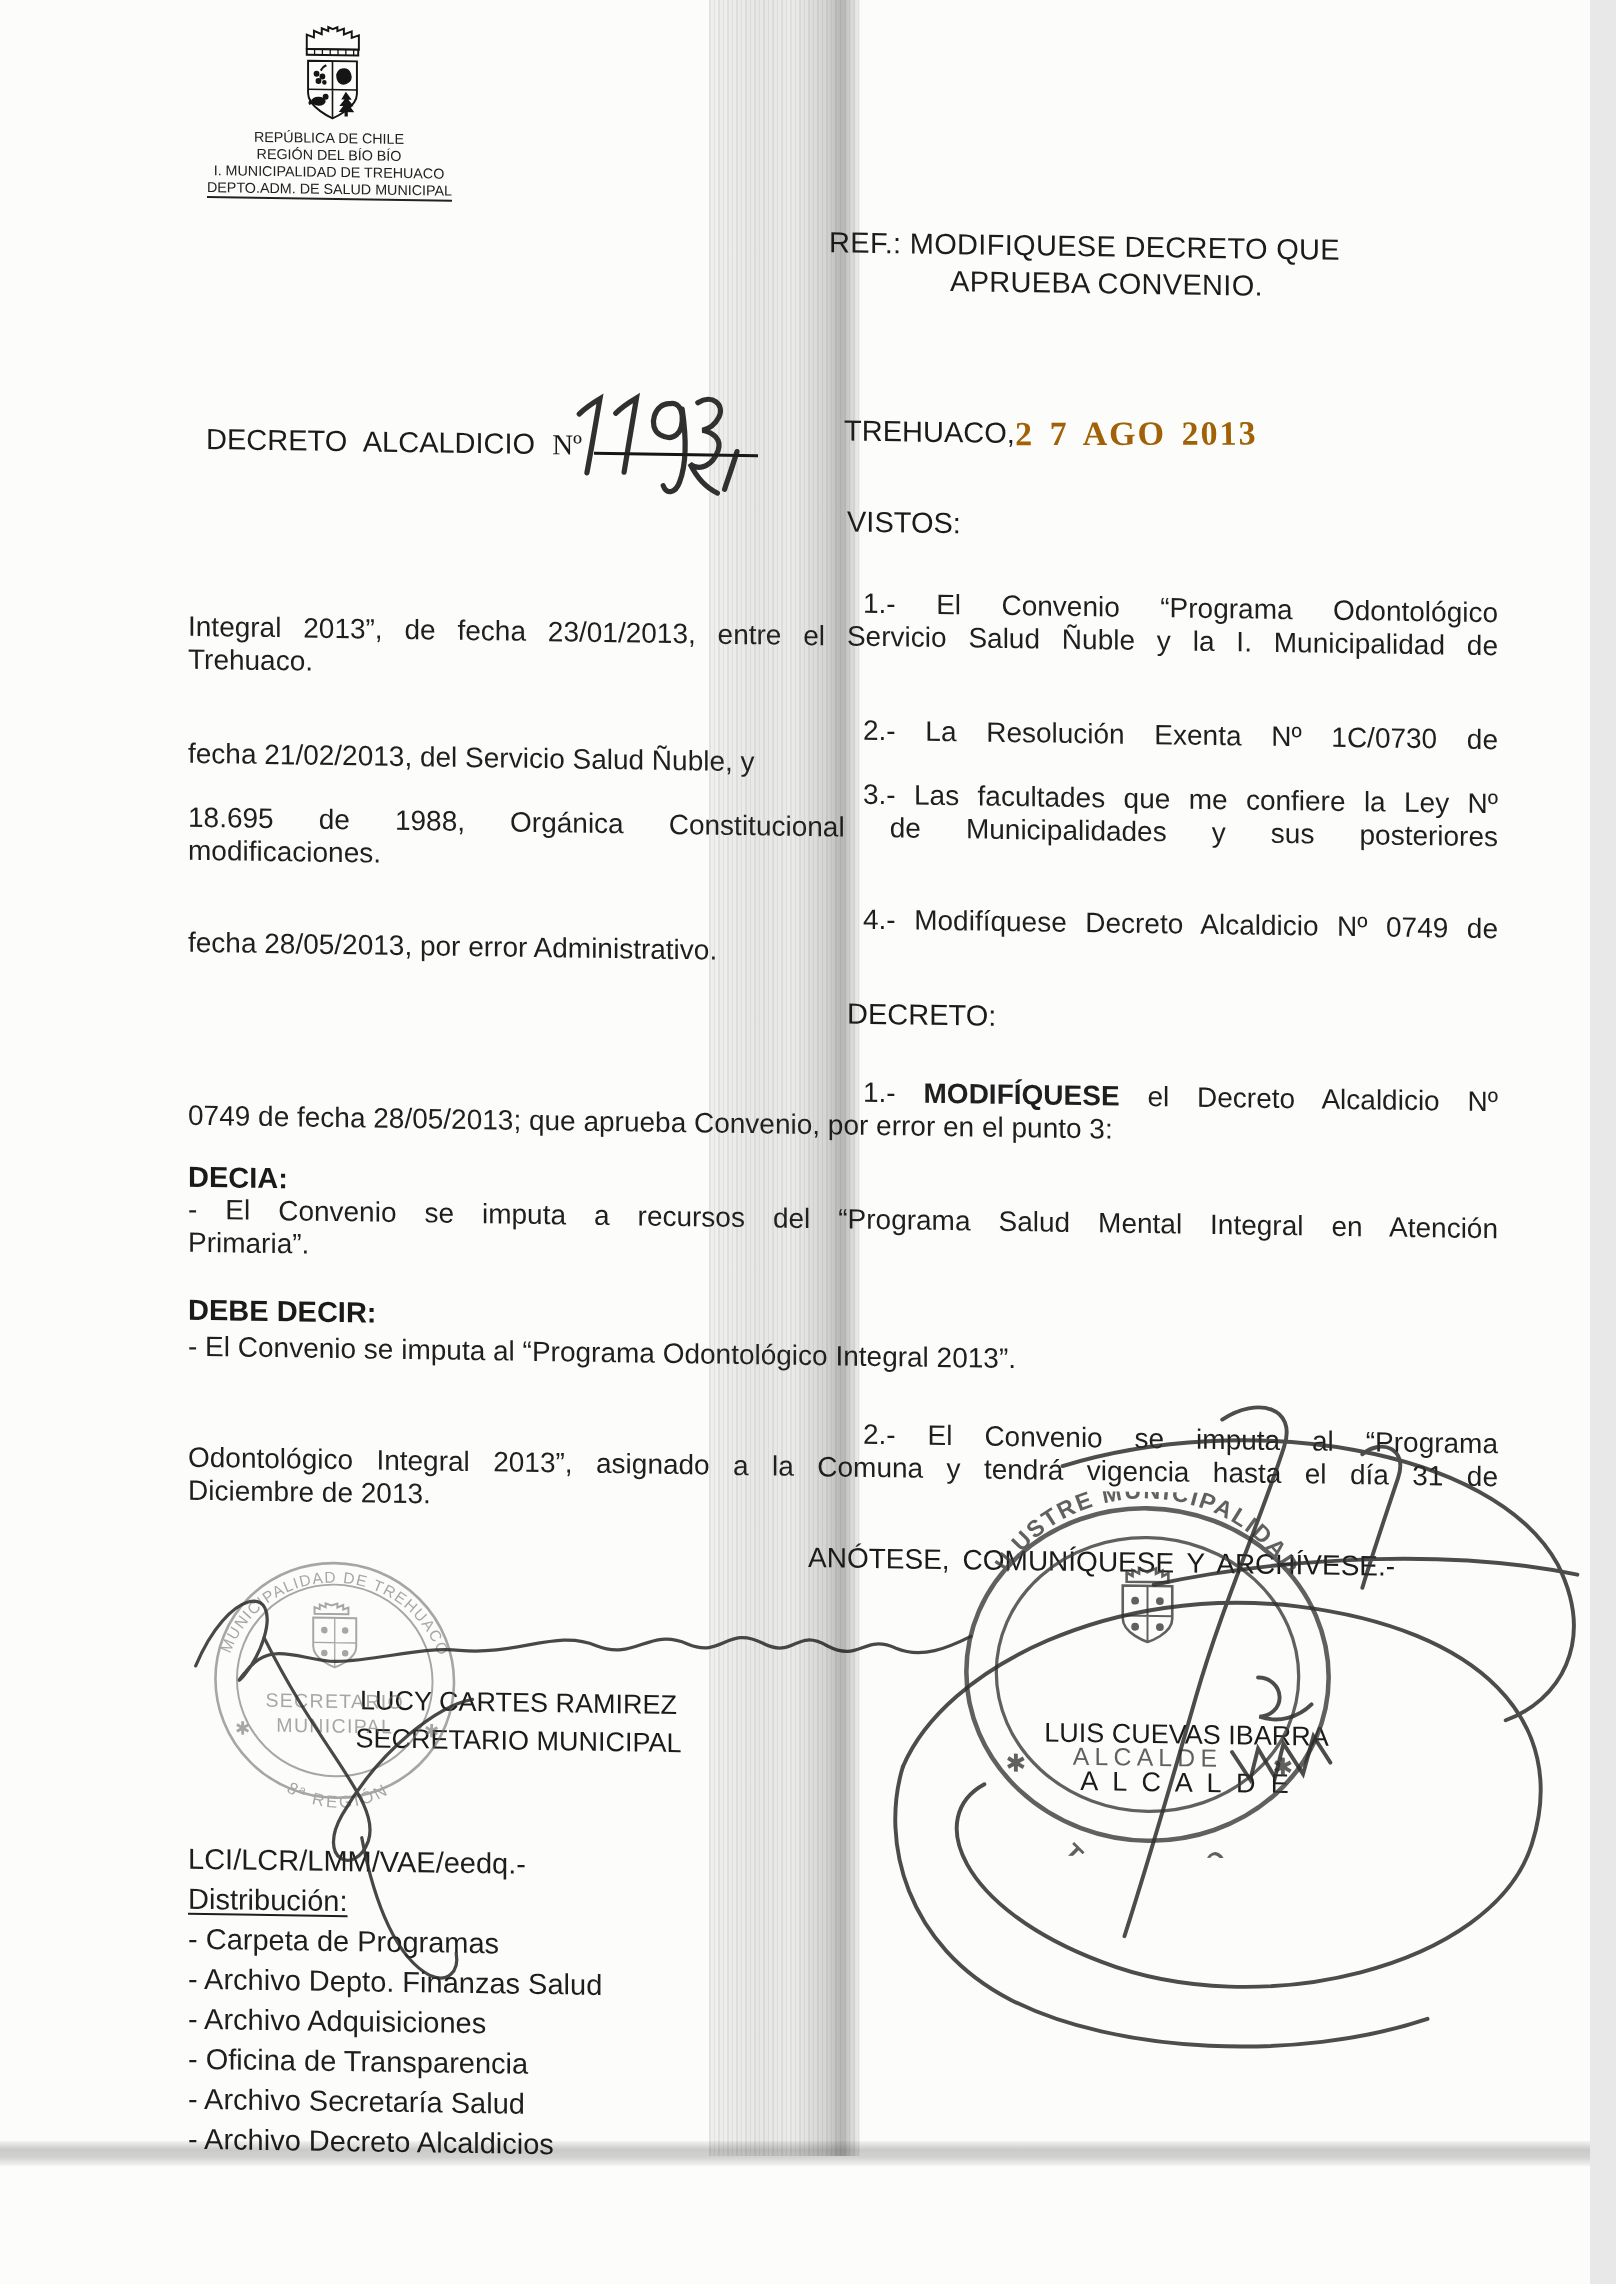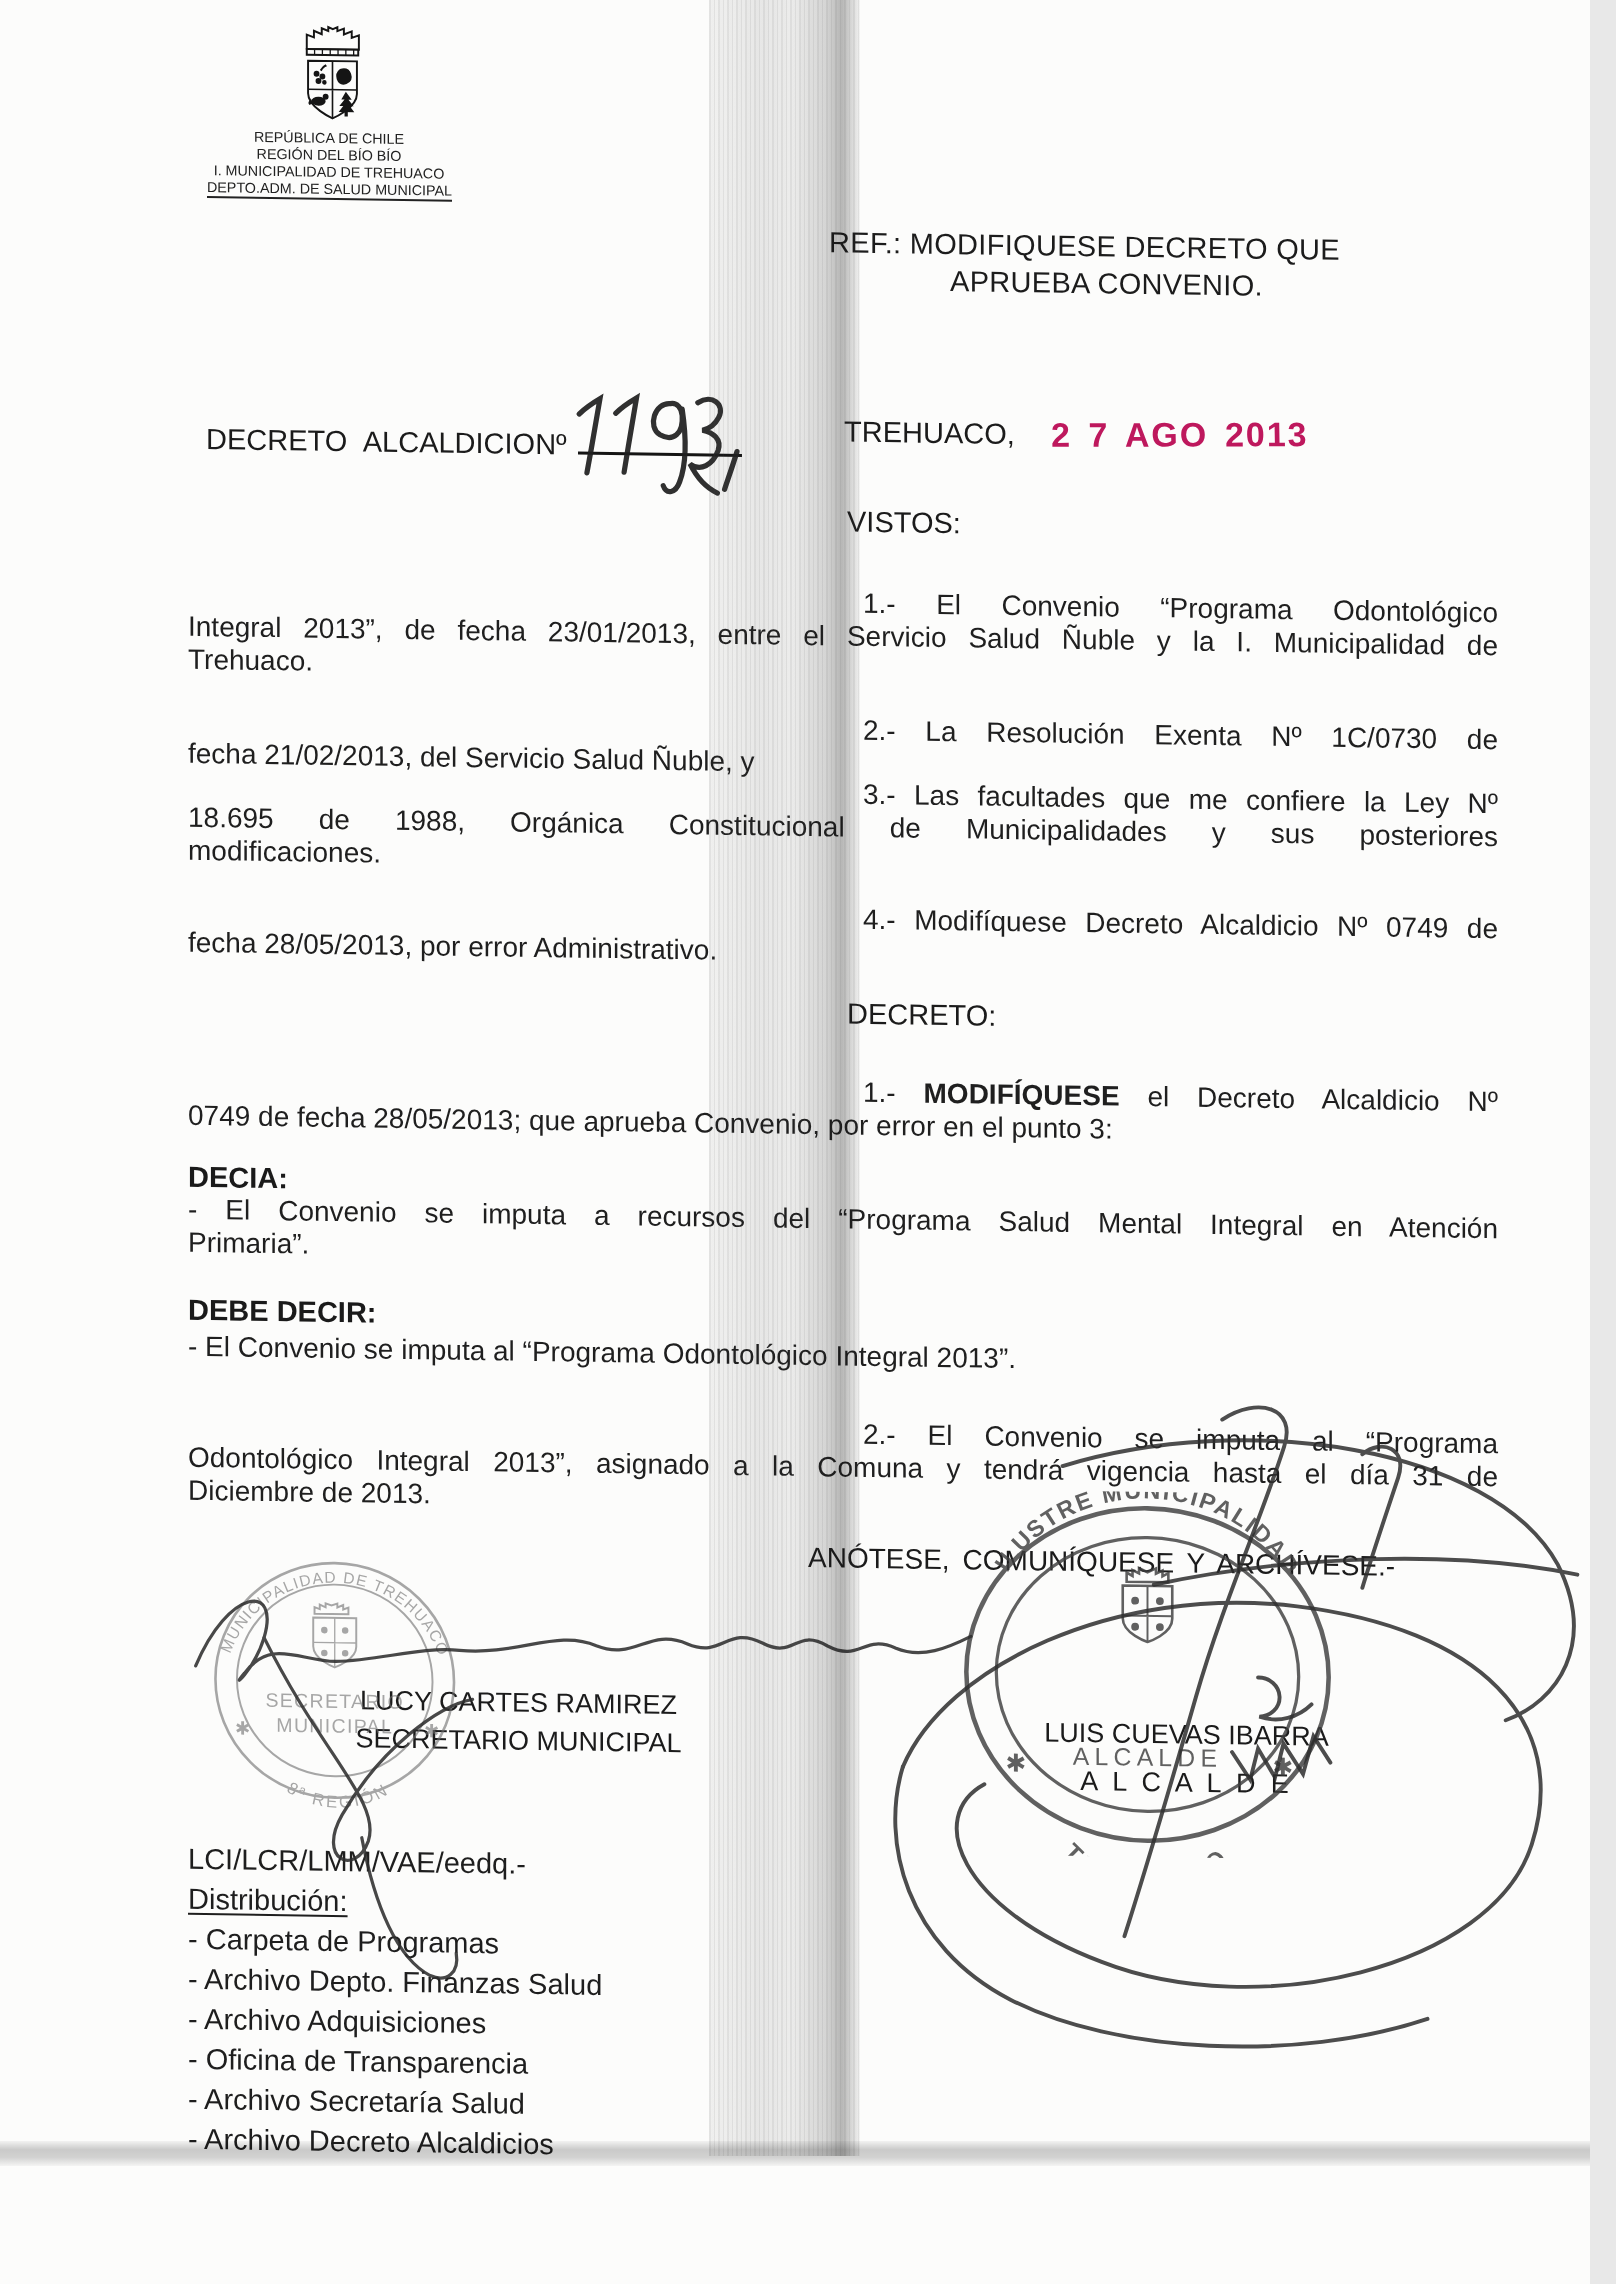--- a/index.html
+++ b/index.html
@@ -12,26 +12,26 @@
   .abs{position:absolute;}
   
   .letterhead{left:207px;top:125px;width:244px;text-align:center;font-size:14.3px;line-height:17px;color:#222;}
   .lh-line{white-space:nowrap;}
   .lh-underline{border-bottom:2px solid #222;padding-bottom:0.7px;}
   
   .refblock{left:829px;top:212px;width:639px;font-size:29px;line-height:37px;letter-spacing:0.3px;color:#1c1c1c;}
   .ref2{margin-left:121px;}
   
   .decline{left:206px;top:420px;font-size:29px;word-spacing:9px;white-space:nowrap;color:#1b1b1b;}
-  .numlabel{}
+  .numlabel{margin-left:17px;font-family:Liberation Serif, serif;}
   .numslot{display:inline-block;width:164px;border-bottom:3.3px solid #151515;height:5.2px;margin-left:11.7px;}
   .handnum{left:562px;top:365px;}
   
   .citydate{left:844px;top:398px;font-size:29px;white-space:nowrap;color:#1b1b1b;}
-  .datestamp{display:inline-block;margin-left:36px;font-weight:700;font-size:34px;letter-spacing:2px;word-spacing:5.2px;transform:rotate(-1deg);color:#be185d;}
+  .datestamp{display:inline-block;font-weight:700;font-size:34px;letter-spacing:2px;word-spacing:5.2px;transform:rotate(-1deg);color:#a16207;font-family:Liberation Serif, serif;}
   
   .h-col{font-size:29px;color:#1b1b1b;}
   
   .para{left:188px;width:1310px;font-size:28px;color:#1f1f1f;}
   .ln{height:33px;line-height:33px;}
   .j{text-align:justify;text-align-last:justify;}
   .ind{padding-left:675px;}
   .bold{font-weight:700;}
   .lbl{font-weight:700;font-size:29px;color:#1a1a1a;}
   .closing{left:808px;top:1530px;font-size:28px;word-spacing:5.2px;white-space:nowrap;color:#1b1b1b;}

